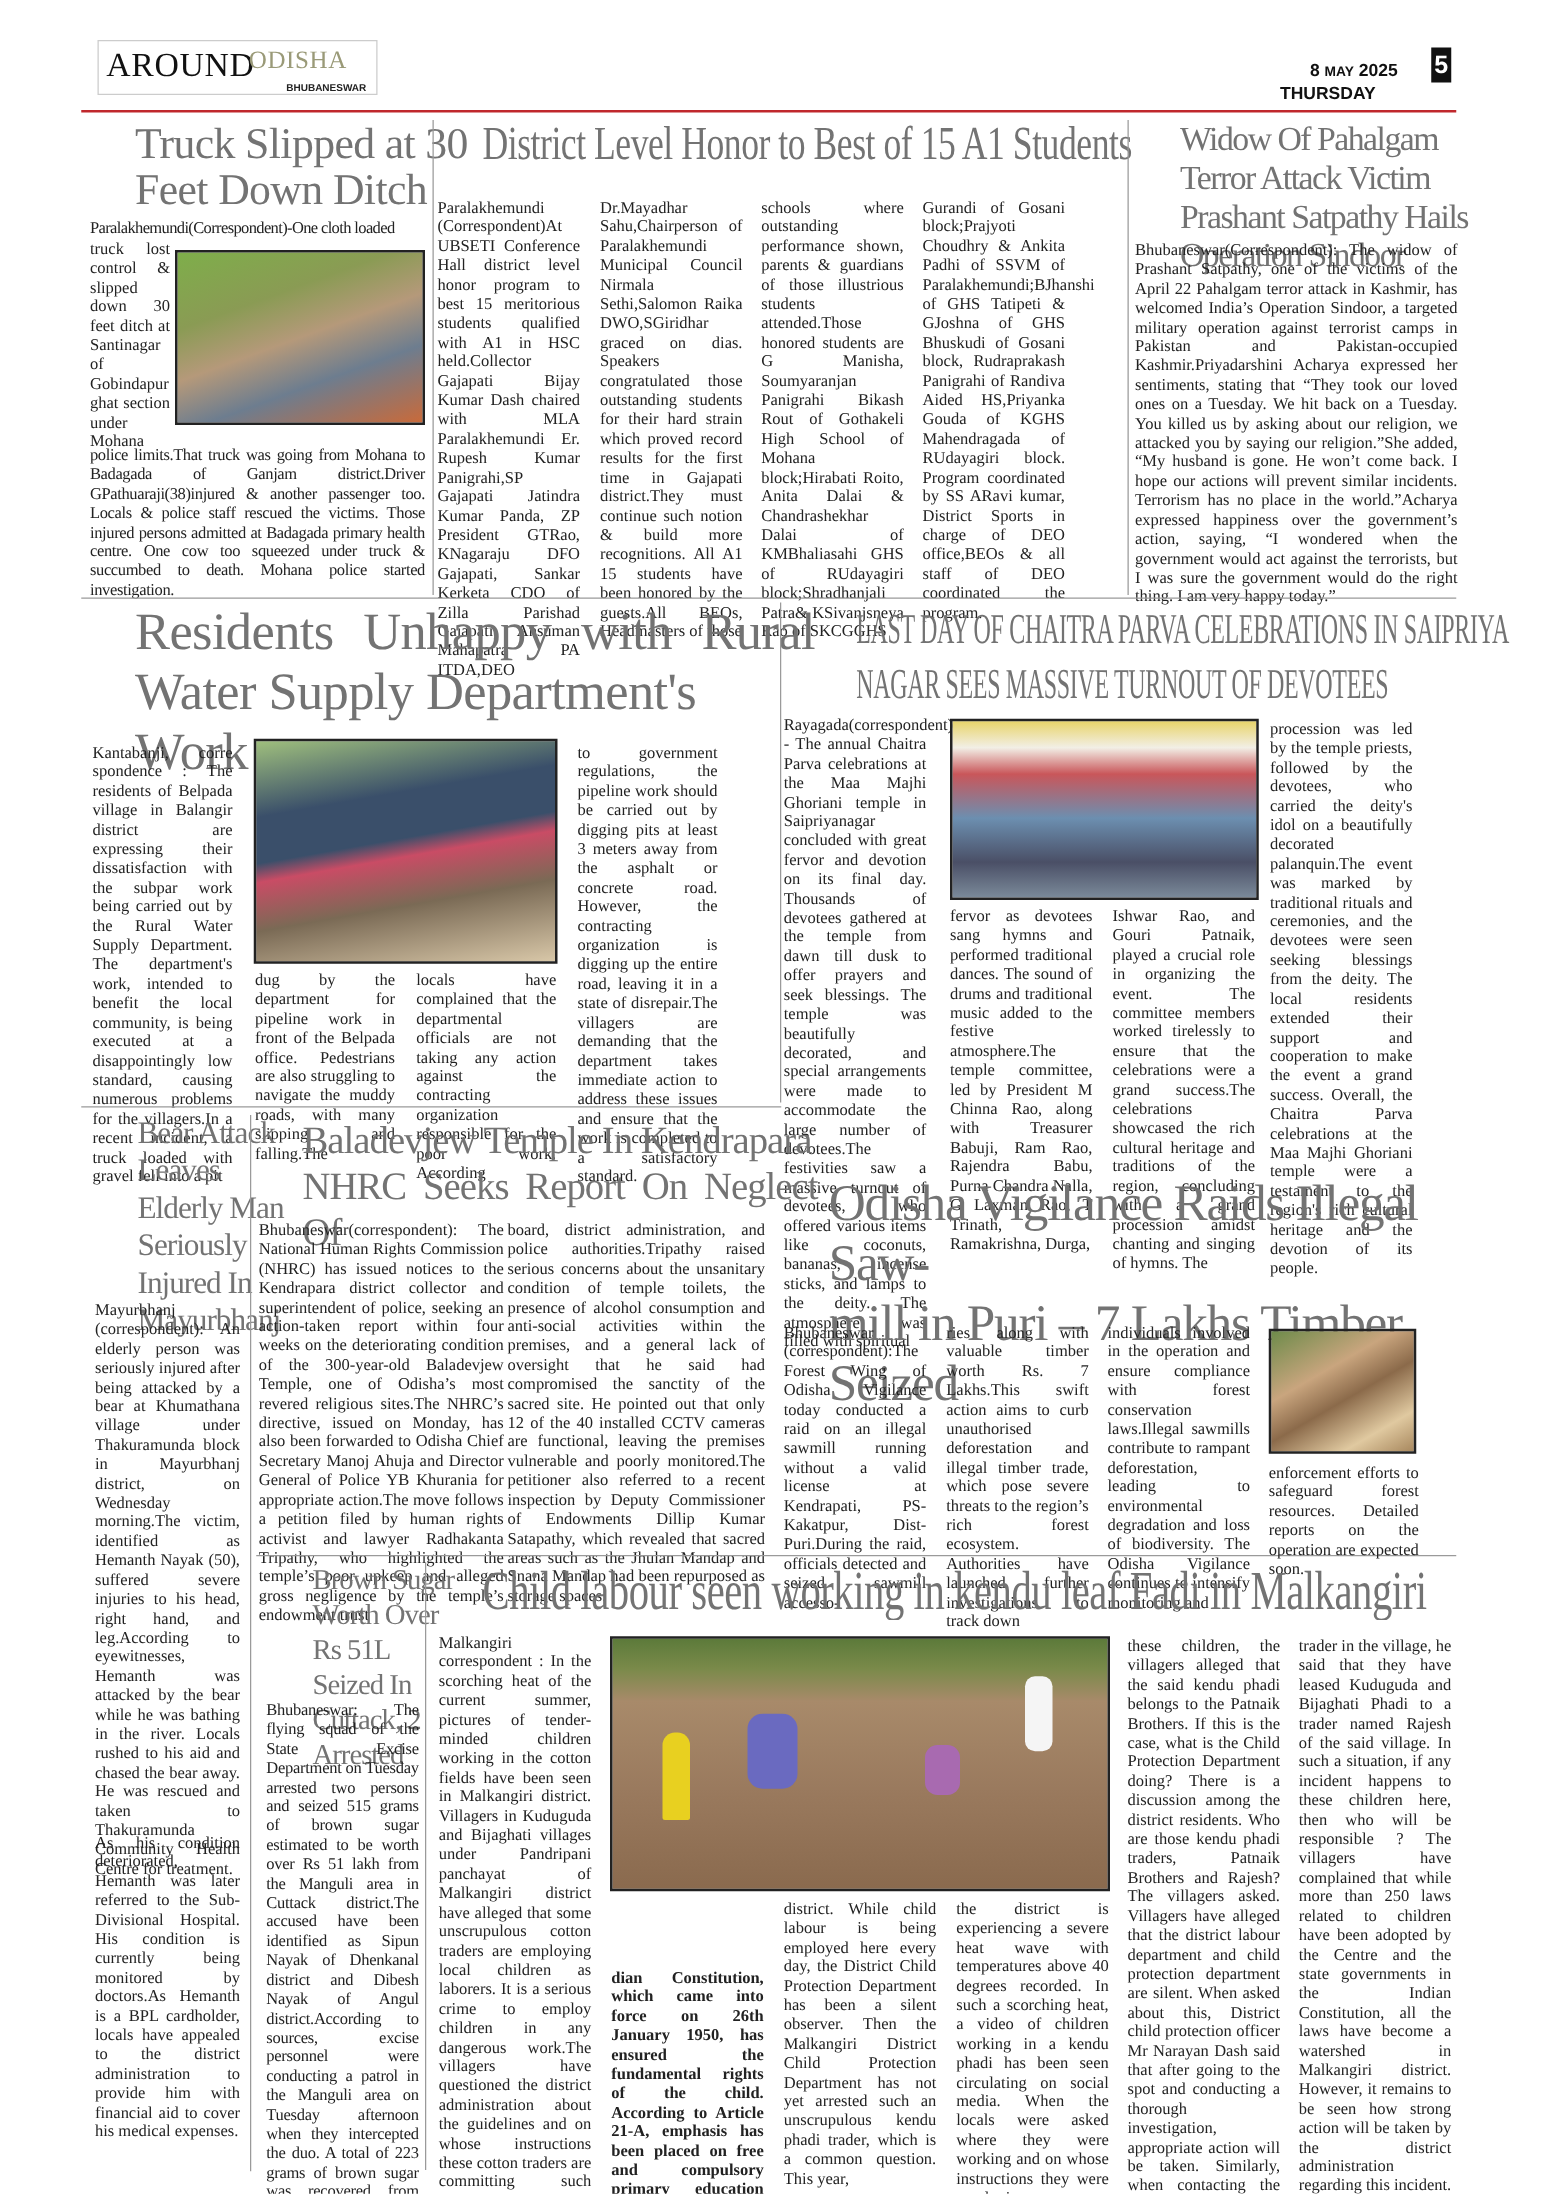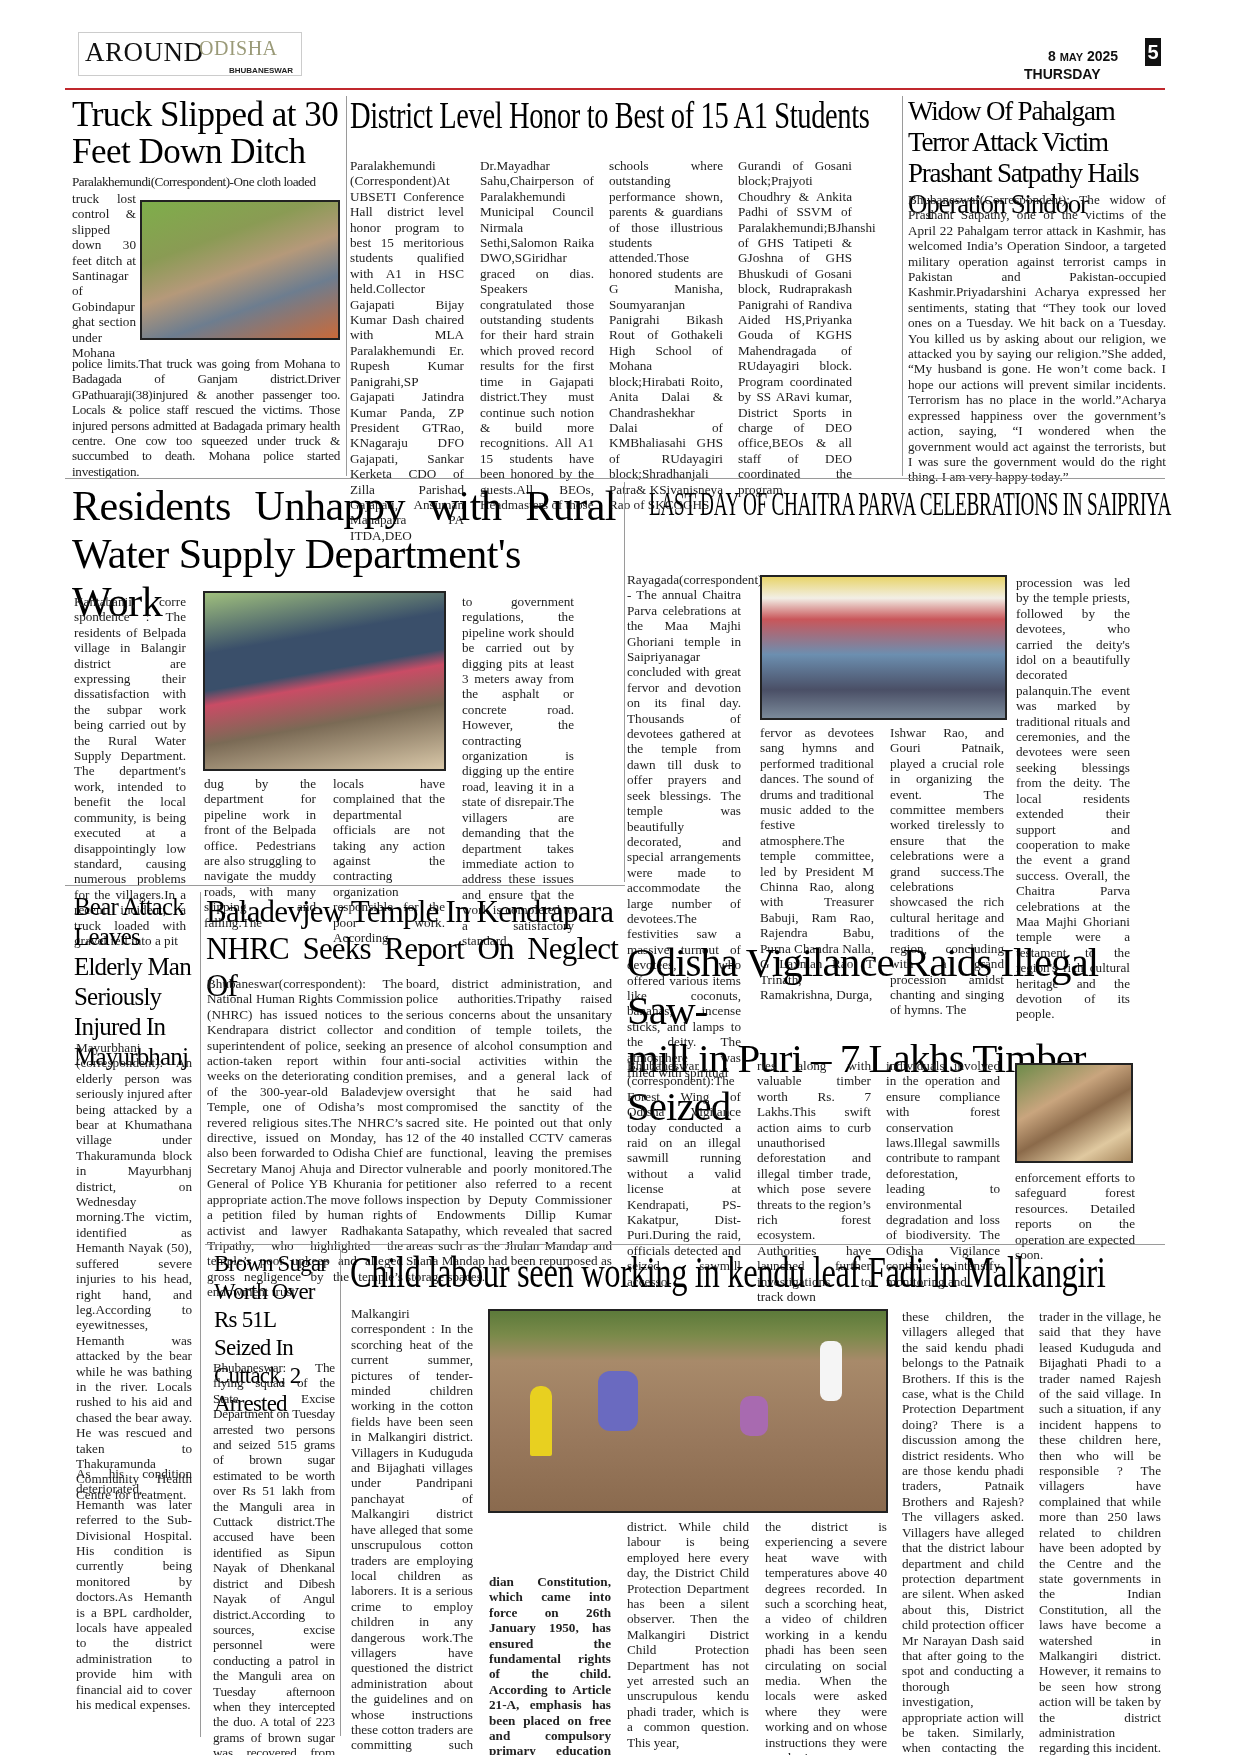--- a/index.html
+++ b/index.html
@@ -1,19 +1,19 @@
 <!DOCTYPE html>
 <html><head>
 <meta charset="utf-8">
 <style>
   * { box-sizing: border-box; margin: 0; padding: 0; }
   html, body { width: 1240px; height: 1755px; background: #fff; overflow: hidden; }
   body { position: relative; font-family: "Liberation Serif", "DejaVu Serif", serif; color: #1a1a1a; }
   .abs { position: absolute; }
-  .hl { font-family: "Liberation Serif", serif; color: #000000; line-height: 1.05; letter-spacing: -0.5px; }
+  .hl { font-family: "Liberation Serif", serif; color: #737373; line-height: 1.05; letter-spacing: -0.5px; margin-left: 36px; }
   .cond { transform-origin: left top; display: inline-block; white-space: nowrap; }
   .body-text { font-size: 13.2px; line-height: 15.4px; text-align: justify; color: #222; hyphens: auto; }
   .rule-h { position: absolute; height: 1px; background: #9a9a9a; }
   .rule-v { position: absolute; width: 1px; background: #9a9a9a; }
   .photo { position: absolute; border: 2px solid #222; overflow: hidden; }
   .masthead-box { border: 1px solid #ccc; }
   .logo-around { font-family: "Liberation Serif", serif; font-size: 27px; color: #111; letter-spacing: 0.5px; }
   .logo-odisha { font-family: "Liberation Serif", serif; font-size: 20px; color: #9a9a78; letter-spacing: 0.5px; }
   .logo-sub { font-family: "Liberation Sans", sans-serif; font-size: 8px; font-weight: bold; color: #222; }
   .date { font-family: "Liberation Sans", sans-serif; font-weight: bold; font-size: 14px; color: #111; }
@@ -66,20 +66,21 @@
 <div class="abs body-text" style="left:74px;top:594px;width:112px;">Kantabanji, corre spondence : The residents of Belpada village in Balangir district are expressing their dissatisfaction with the subpar work being carried out by the Rural Water Supply Department. The department's work, intended to benefit the local community, is being executed at a disappointingly low standard, causing numerous problems for the villagers.In a recent incident, a truck loaded with gravel fell into a pit</div>
 <div class="photo" style="left:203px;top:591px;width:243px;height:180px;background:linear-gradient(170deg,#9fbf7d 0%,#3a4f6a 28%,#3a4f6a 45%,#c94c65 52%,#7a6a55 70%,#d8c7a8 100%);"></div>
 <div class="abs body-text" style="left:204px;top:776px;width:112px;">dug by the department for pipeline work in front of the Belpada office. Pedestrians are also struggling to navigate the muddy roads, with many slipping and falling.The</div>
 <div class="abs body-text" style="left:333px;top:776px;width:112px;">locals have complained that the departmental officials are not taking any action against the contracting organization responsible for the poor work. According</div>
 <div class="abs body-text" style="left:462px;top:594px;width:112px;">to government regulations, the pipeline work should be carried out by digging pits at least 3 meters away from the asphalt or concrete road. However, the contracting organization is digging up the entire road, leaving it in a state of disrepair.The villagers are demanding that the department takes immediate action to address these issues and ensure that the work is completed to a satisfactory standard.</div>
 
 <div class="rule-v" style="left:624px;top:482px;height:400px;"></div>
 
 <div class="abs hl" style="left:649px;top:482px;width:540px;overflow:hidden;">
   <div><span class="cond" style="font-size:34px;transform:scaleX(0.565);line-height:44px;">LAST DAY OF CHAITRA PARVA CELEBRATIONS IN SAIPRIYA</span></div>
+  <div><span class="cond" style="font-size:34px;transform:scaleX(0.565);line-height:44px;">NAGAR SEES MASSIVE TURNOUT OF DEVOTEES</span></div>
 </div>
 <div class="abs body-text" style="left:627px;top:572px;width:114px;">Rayagada(correspondent) - The annual Chaitra Parva celebrations at the Maa Majhi Ghoriani temple in Saipriyanagar concluded with great fervor and devotion on its final day. Thousands of devotees gathered at the temple from dawn till dusk to offer prayers and seek blessings. The temple was beautifully decorated, and special arrangements were made to accommodate the large number of devotees.The festivities saw a massive turnout of devotees, who offered various items like coconuts, bananas, incense sticks, and lamps to the deity. The atmosphere was filled with spiritual</div>
 <div class="photo" style="left:760px;top:575px;width:247px;height:145px;background:linear-gradient(180deg,#e8d46a 0%,#f2efe6 15%,#c9565a 30%,#6c8fb0 55%,#4a4f66 80%,#7b8a9a 100%);"></div>
 <div class="abs body-text" style="left:760px;top:725px;width:114px;">fervor as devotees sang hymns and performed traditional dances. The sound of drums and traditional music added to the festive atmosphere.The temple committee, led by President M Chinna Rao, along with Treasurer Babuji, Ram Rao, Rajendra Babu, Purna Chandra Nalla, G Laxman Rao, T Trinath, Ramakrishna, Durga,</div>
 <div class="abs body-text" style="left:890px;top:725px;width:114px;">Ishwar Rao, and Gouri Patnaik, played a crucial role in organizing the event. The committee members worked tirelessly to ensure that the celebrations were a grand success.The celebrations showcased the rich cultural heritage and traditions of the region, concluding with a grand procession amidst chanting and singing of hymns. The</div>
 <div class="abs body-text" style="left:1016px;top:575px;width:114px;">procession was led by the temple priests, followed by the devotees, who carried the deity's idol on a beautifully decorated palanquin.The event was marked by traditional rituals and ceremonies, and the devotees were seen seeking blessings from the deity. The local residents extended their support and cooperation to make the event a grand success. Overall, the Chaitra Parva celebrations at the Maa Majhi Ghoriani temple were a testament to the region's rich cultural heritage and the devotion of its people.</div>
 
 <div class="rule-h" style="left:65px;top:885px;width:560px;"></div>
 
 <div class="abs hl" style="left:74px;top:892px;width:122px;font-size:25px;line-height:30px;letter-spacing:-0.8px;">Bear Attack Leaves Elderly Man Seriously Injured In Mayurbhanj</div>

